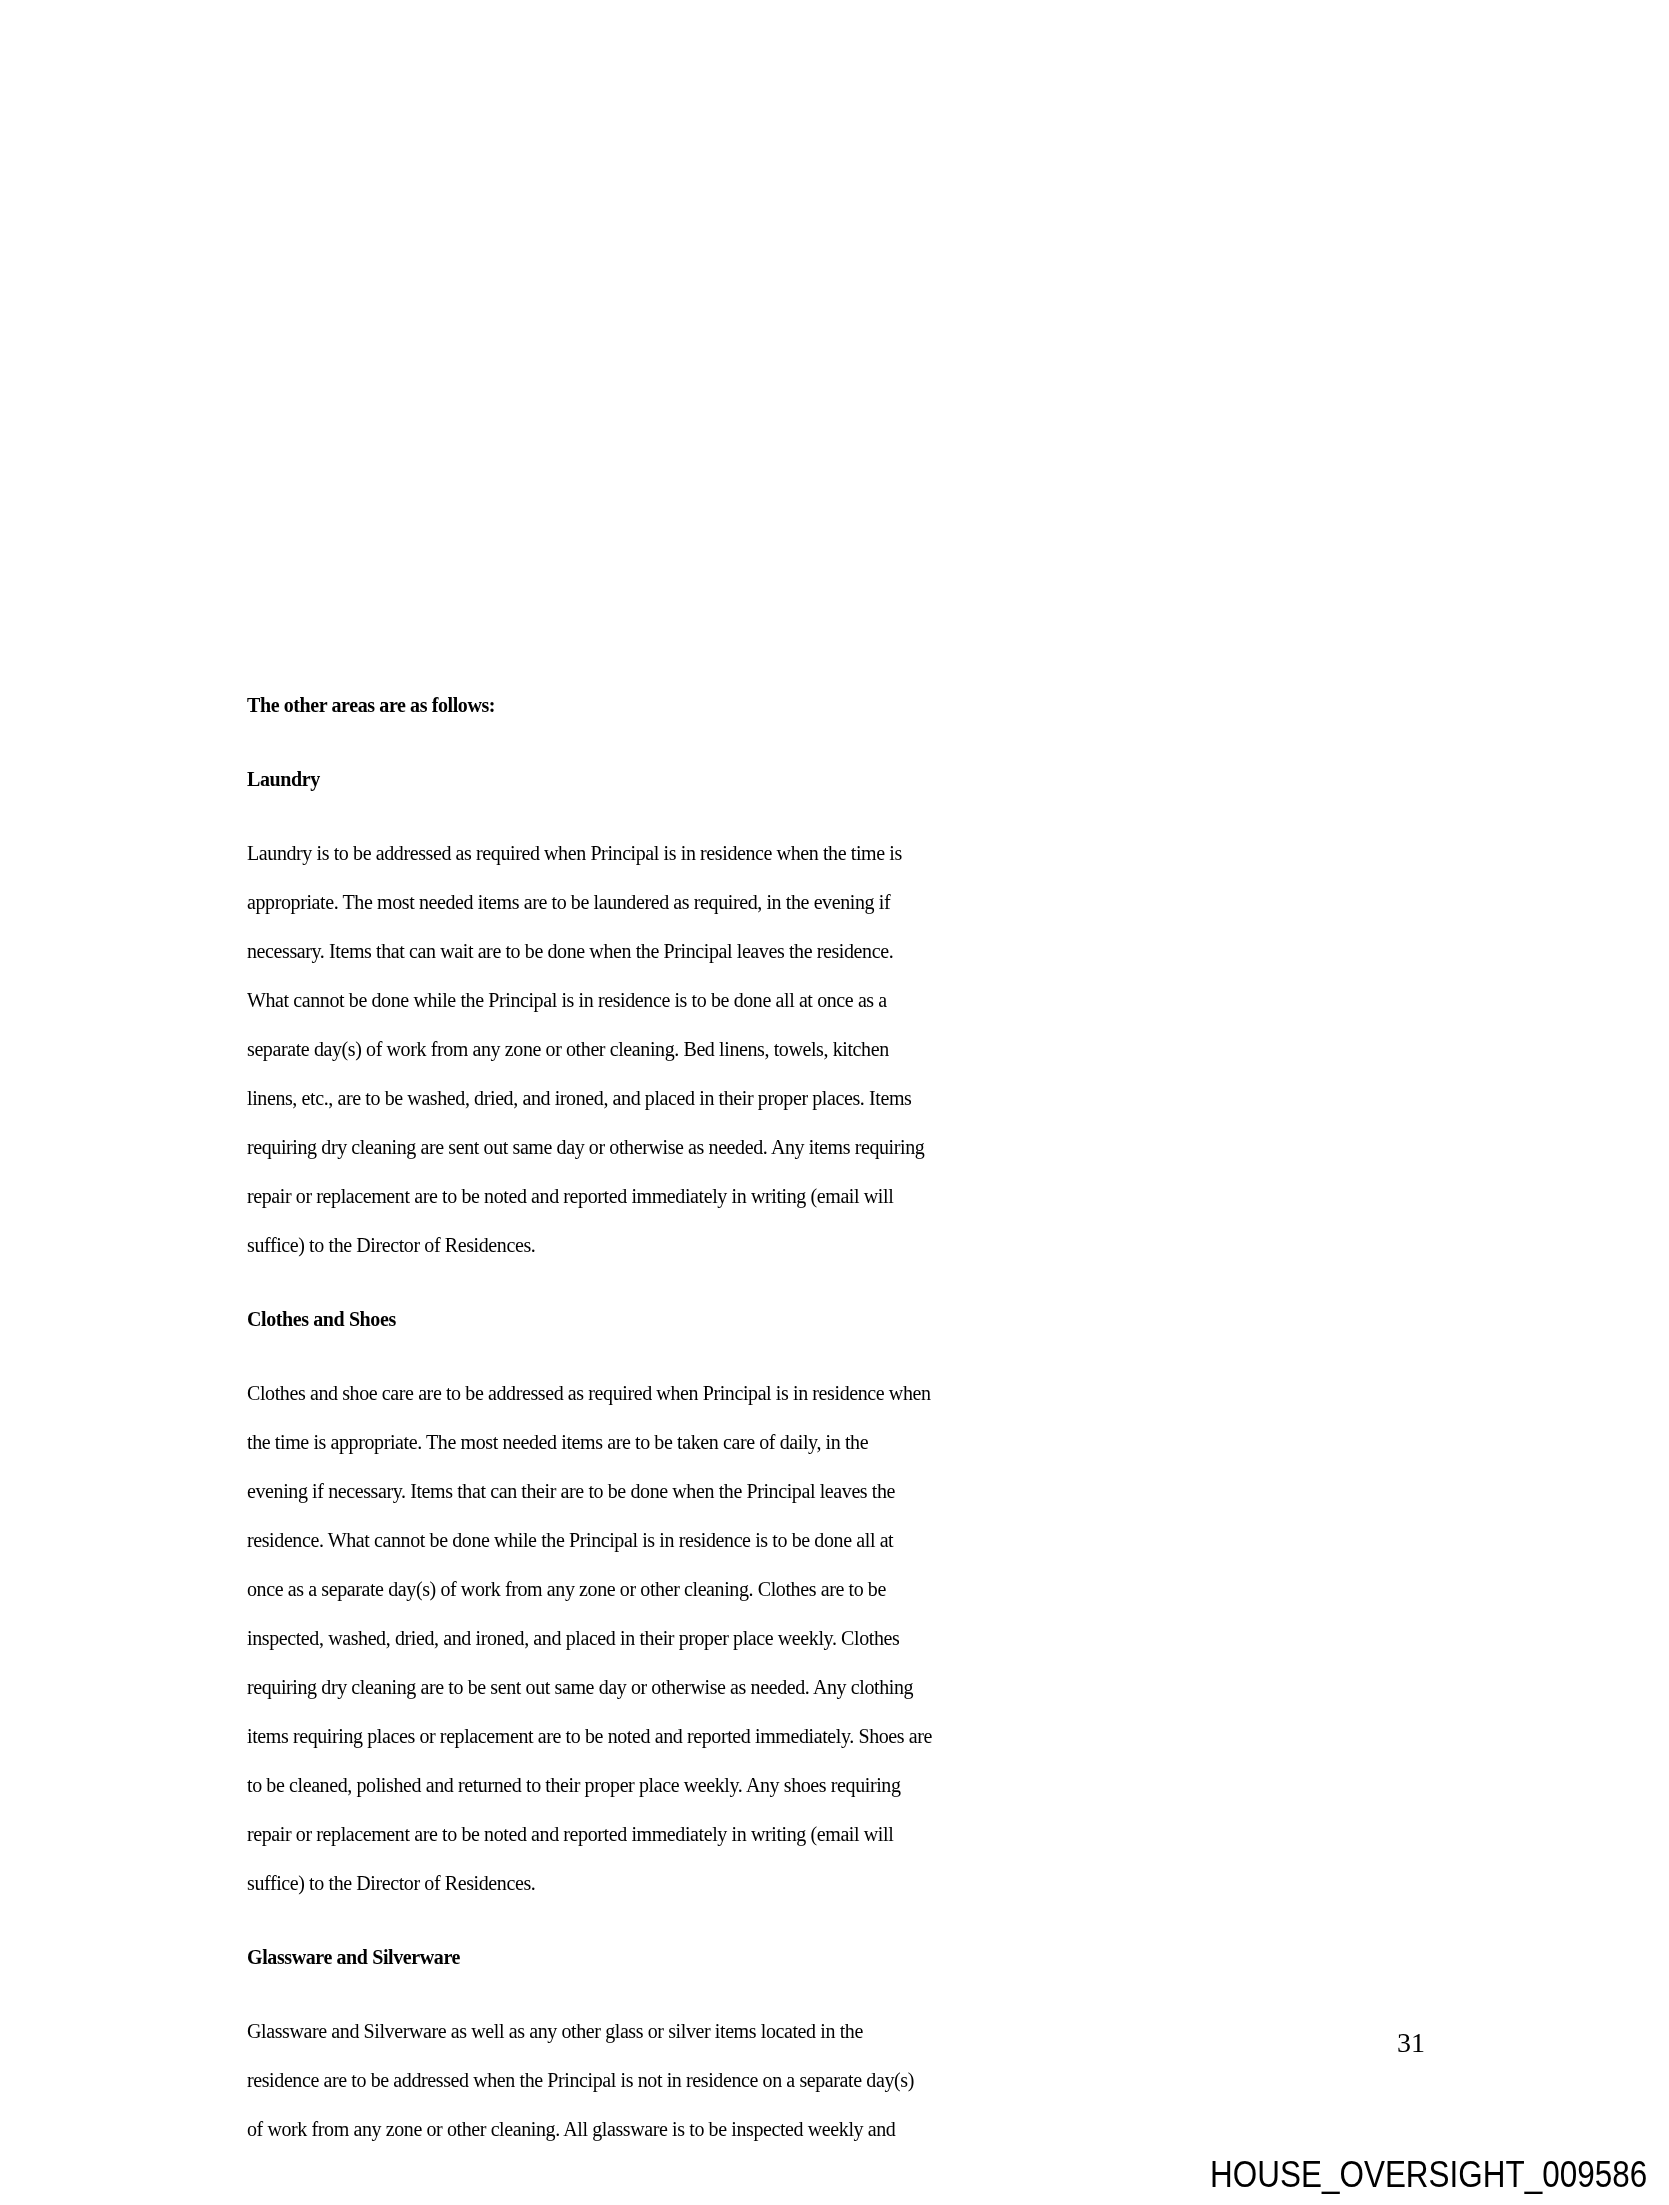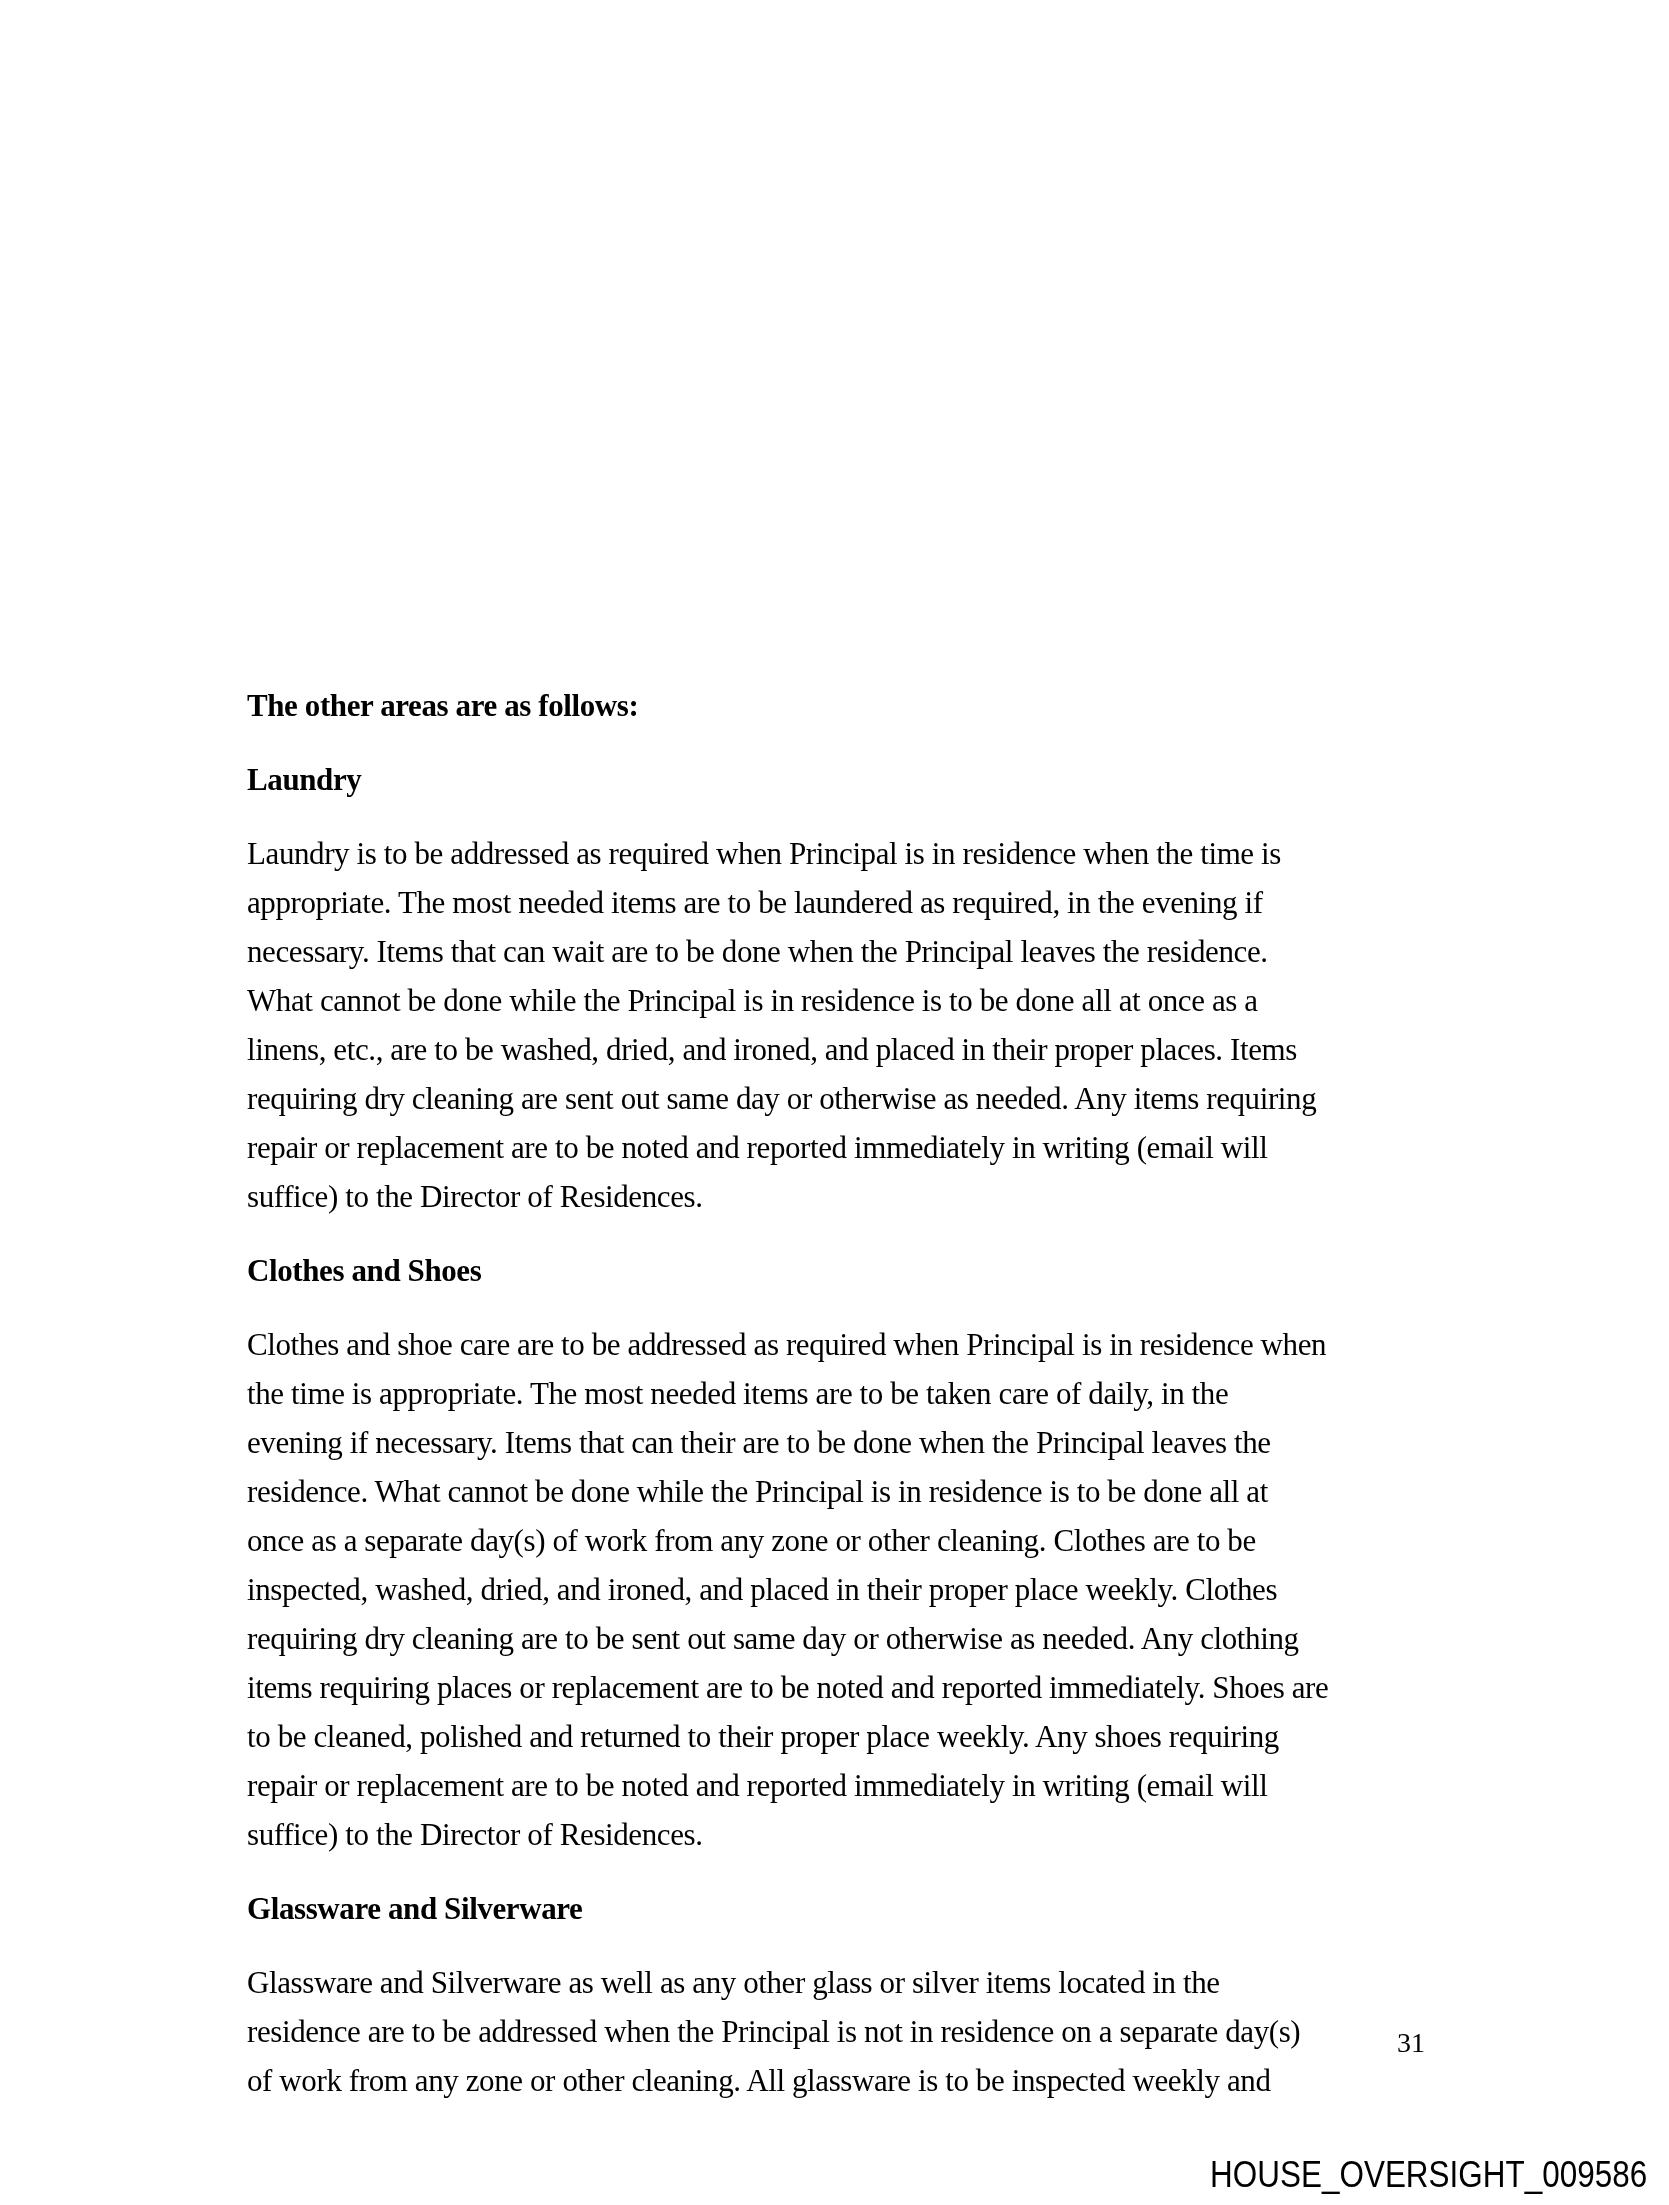--- a/index.html
+++ b/index.html
@@ -14,21 +14,21 @@
     background: #ffffff;
     overflow: hidden;
     font-family: "Liberation Serif", "DejaVu Serif", serif;
     color: #000000;
   }
   .content {
     position: absolute;
     left: 247px;
     top: 687px;
     width: 1188px;
-    font-size: 31px;
+    font-size: 20px;
     line-height: 37px;
     letter-spacing: -0.4px;
   }
   .block + .block {
     margin-top: 37px;
   }
   .heading {
     font-weight: bold;
     white-space: nowrap;
   }
@@ -64,20 +64,21 @@
 
     <div class="block heading">The other areas are as follows:</div>
 
     <div class="block heading">Laundry</div>
 
     <div class="block para">
       <div class="line">Laundry is to be addressed as required when Principal is in residence when the time is</div>
       <div class="line">appropriate. The most needed items are to be laundered as required, in the evening if</div>
       <div class="line">necessary. Items that can wait are to be done when the Principal leaves the residence.</div>
       <div class="line">What cannot be done while the Principal is in residence is to be done all at once as a</div>
+      <div class="line">separate day(s) of work from any zone or other cleaning. Bed linens, towels, kitchen</div>
       <div class="line">linens, etc., are to be washed, dried, and ironed, and placed in their proper places. Items</div>
       <div class="line">requiring dry cleaning are sent out same day or otherwise as needed. Any items requiring</div>
       <div class="line">repair or replacement are to be noted and reported immediately in writing (email will</div>
       <div class="line">suffice) to the Director of Residences.</div>
     </div>
 
     <div class="block heading">Clothes and Shoes</div>
 
     <div class="block para">
       <div class="line">Clothes and shoe care are to be addressed as required when Principal is in residence when</div>

